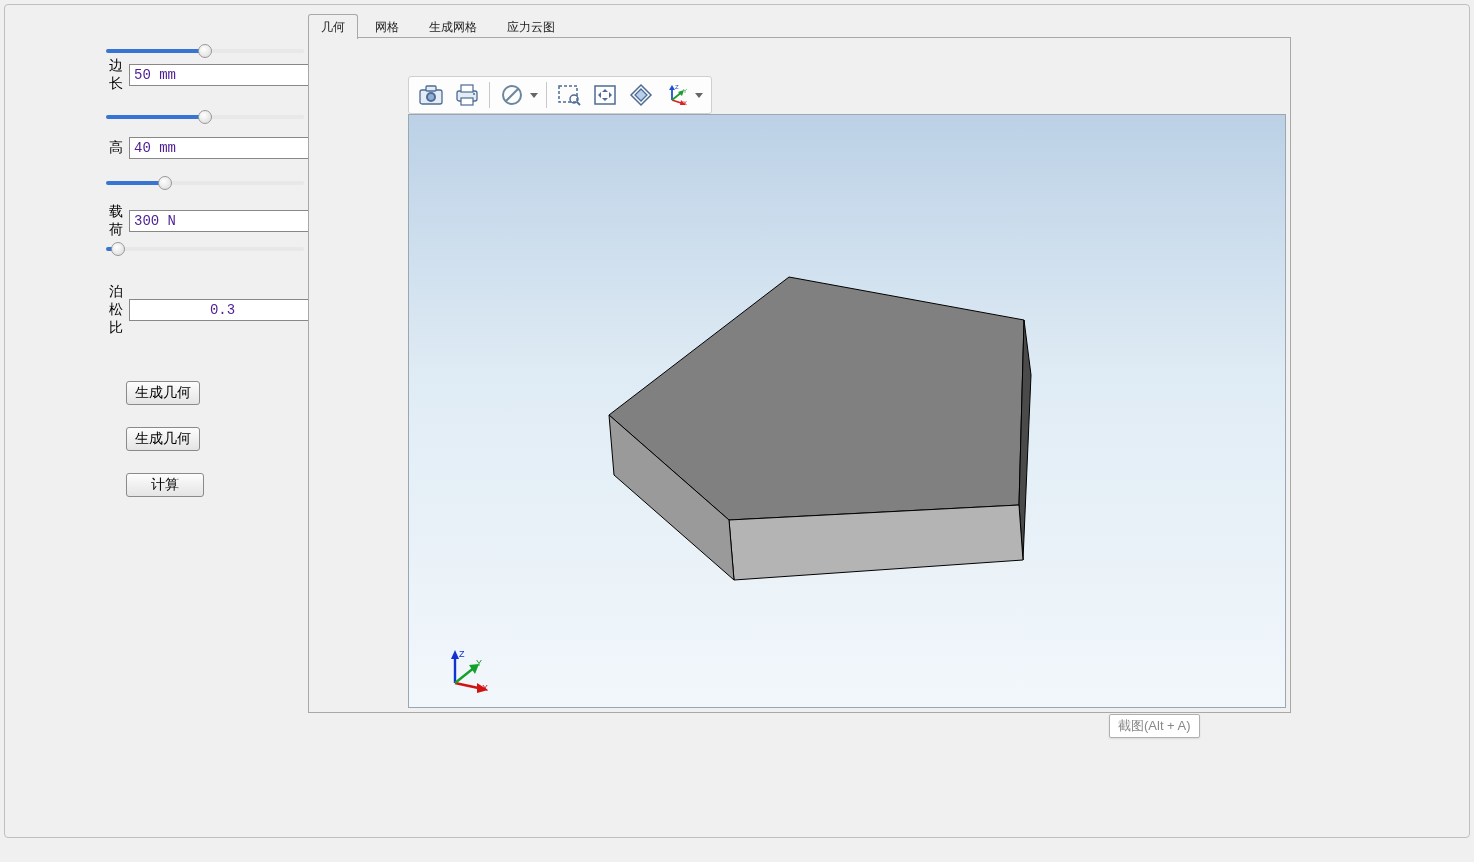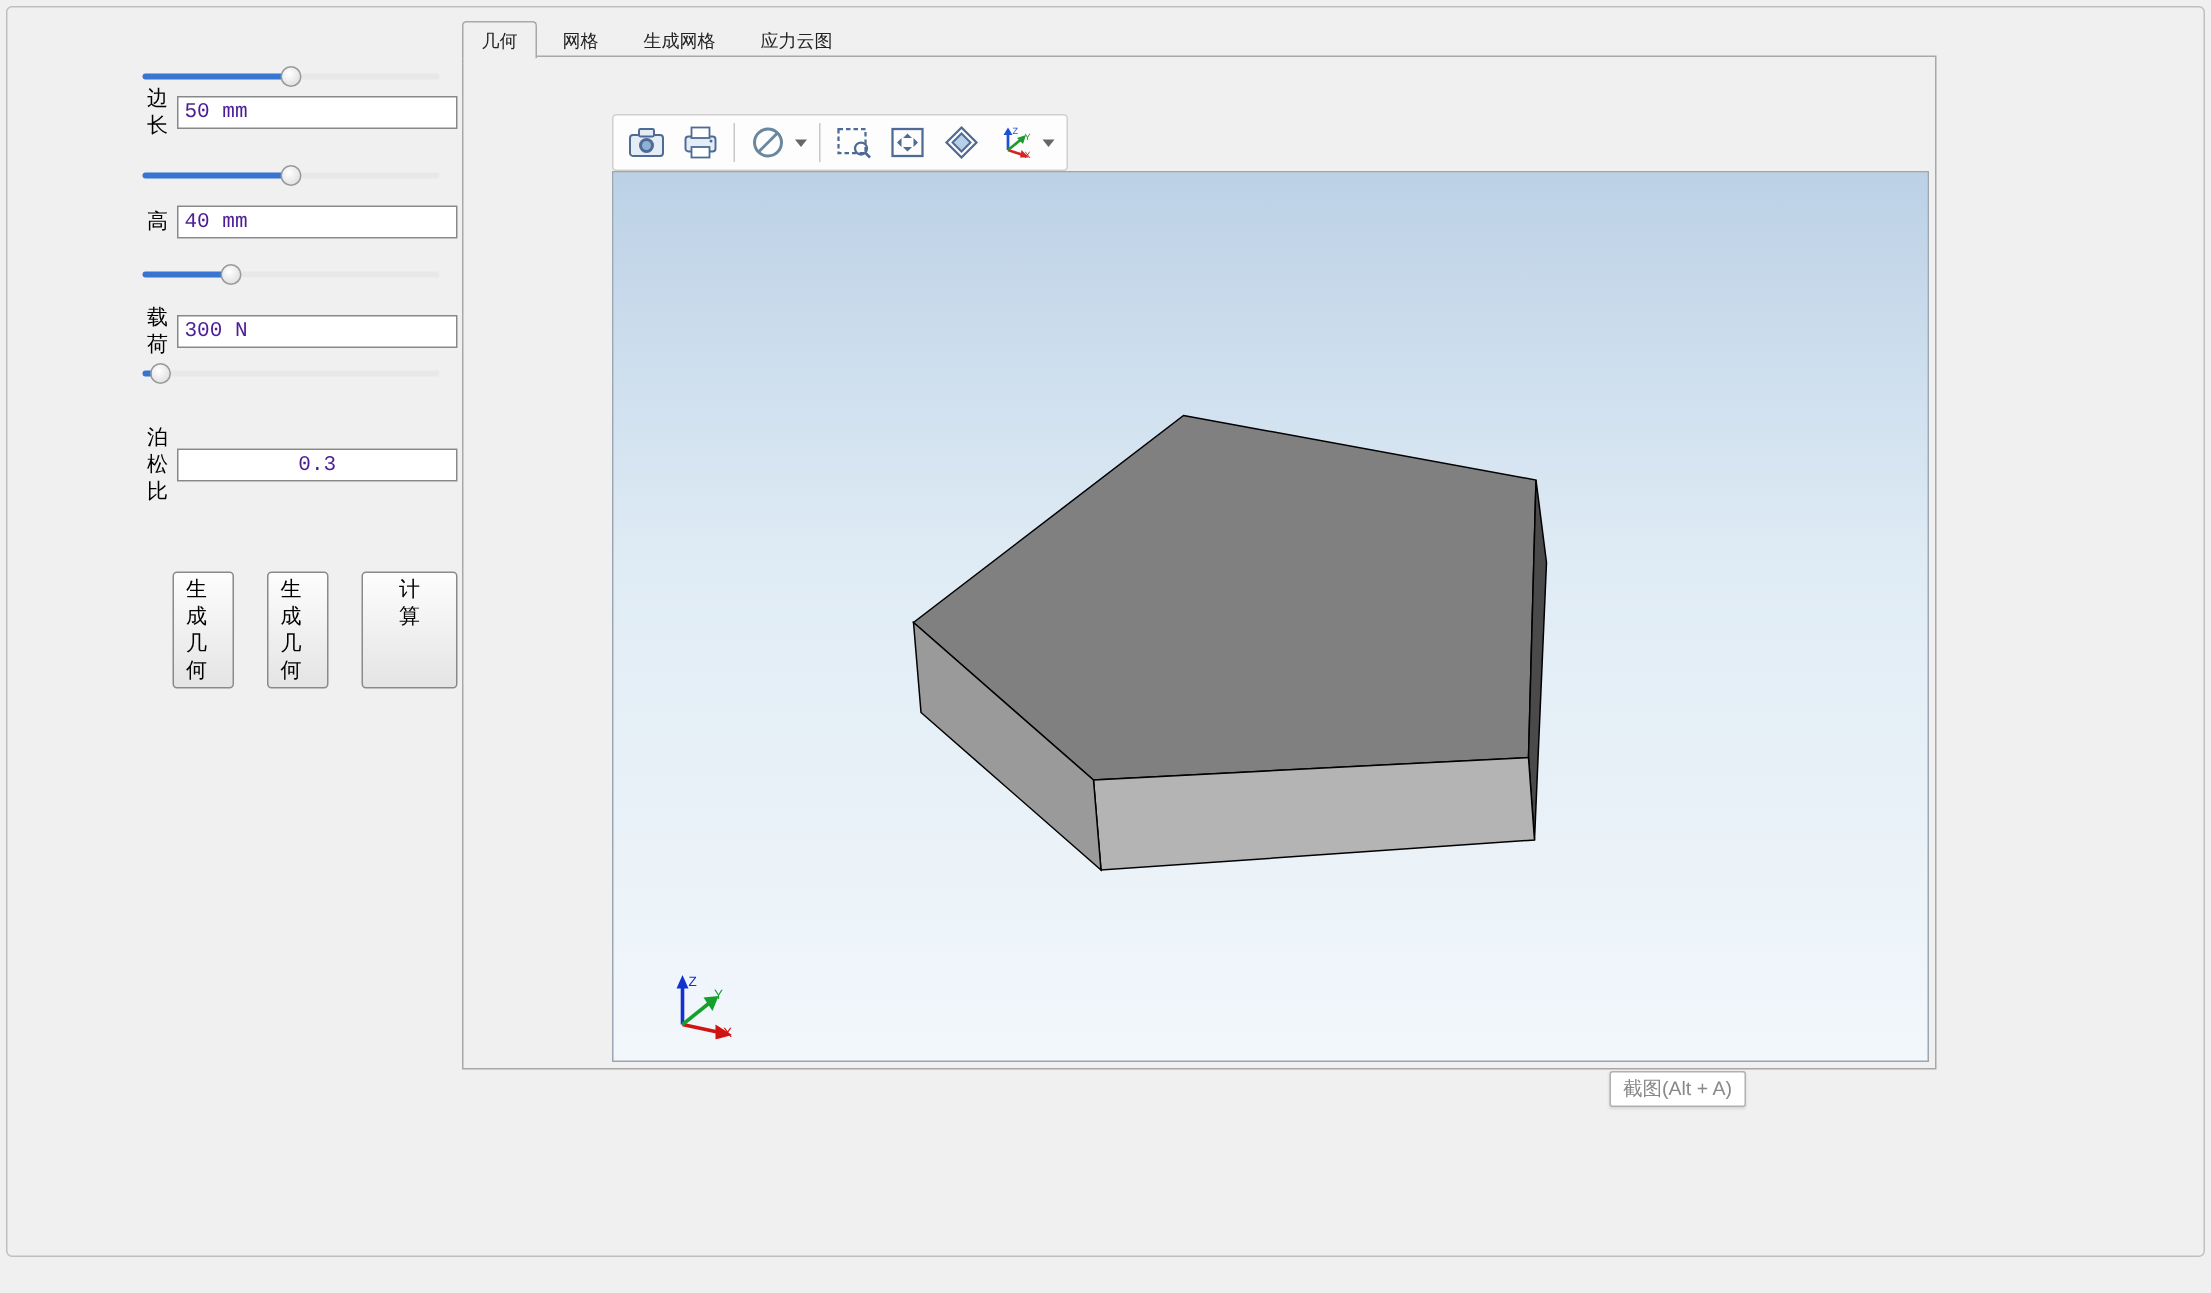--- a/index.html
+++ b/index.html
@@ -16,21 +16,21 @@
     position: absolute;
     left: 4px; top: 4px;
     width: 1466px; height: 834px;
     background: #f0f0f0;
     border: 1px solid #bfbfbf;
     border-radius: 4px;
   }
   
   .left-panel {
     position: absolute;
-    left: 90px; top: 52px;
+    left: 101px; top: 52px;
     width: 210px;
   }
   .param-row {
     display: flex;
     align-items: center;
     margin-bottom: 44px;
   }
   .param-label {
     width: 44px;
     text-align: right;
@@ -71,21 +71,21 @@
   .slider-thumb {
     position: absolute;
     top: 3px;
     width: 14px; height: 14px;
     background: radial-gradient(circle at 40% 35%, #fff, #d8d8d8);
     border: 1px solid #999;
     border-radius: 50%;
   }
   .btn-col {
     display: flex;
-    flex-direction: row;
+    flex-direction: column;
     gap: 22px;
     margin-top: 6px;
     margin-left: 20px;
   }
   .push-btn {
     display: inline-block;
     width: fit-content;
     padding: 2px 8px;
     font-size: 14px;
     background: linear-gradient(#fdfdfd, #e4e4e4);
@@ -177,21 +177,21 @@
     overflow: hidden;
   }
   .axis-gizmo {
     position: absolute;
     left: 36px; bottom: 14px;
     width: 46px; height: 46px;
   }
   
   .tooltip {
     position: absolute;
-    left: 1068px; top: 709px;
+    left: 1104px; top: 709px;
     background: #fff;
     border: 1px solid #b0b0b0;
     border-radius: 2px;
     padding: 2px 8px;
     font-size: 13px;
     color: #888;
     box-shadow: 0 1px 2px rgba(0,0,0,.1);
     white-space: nowrap;
   }
 </style>

